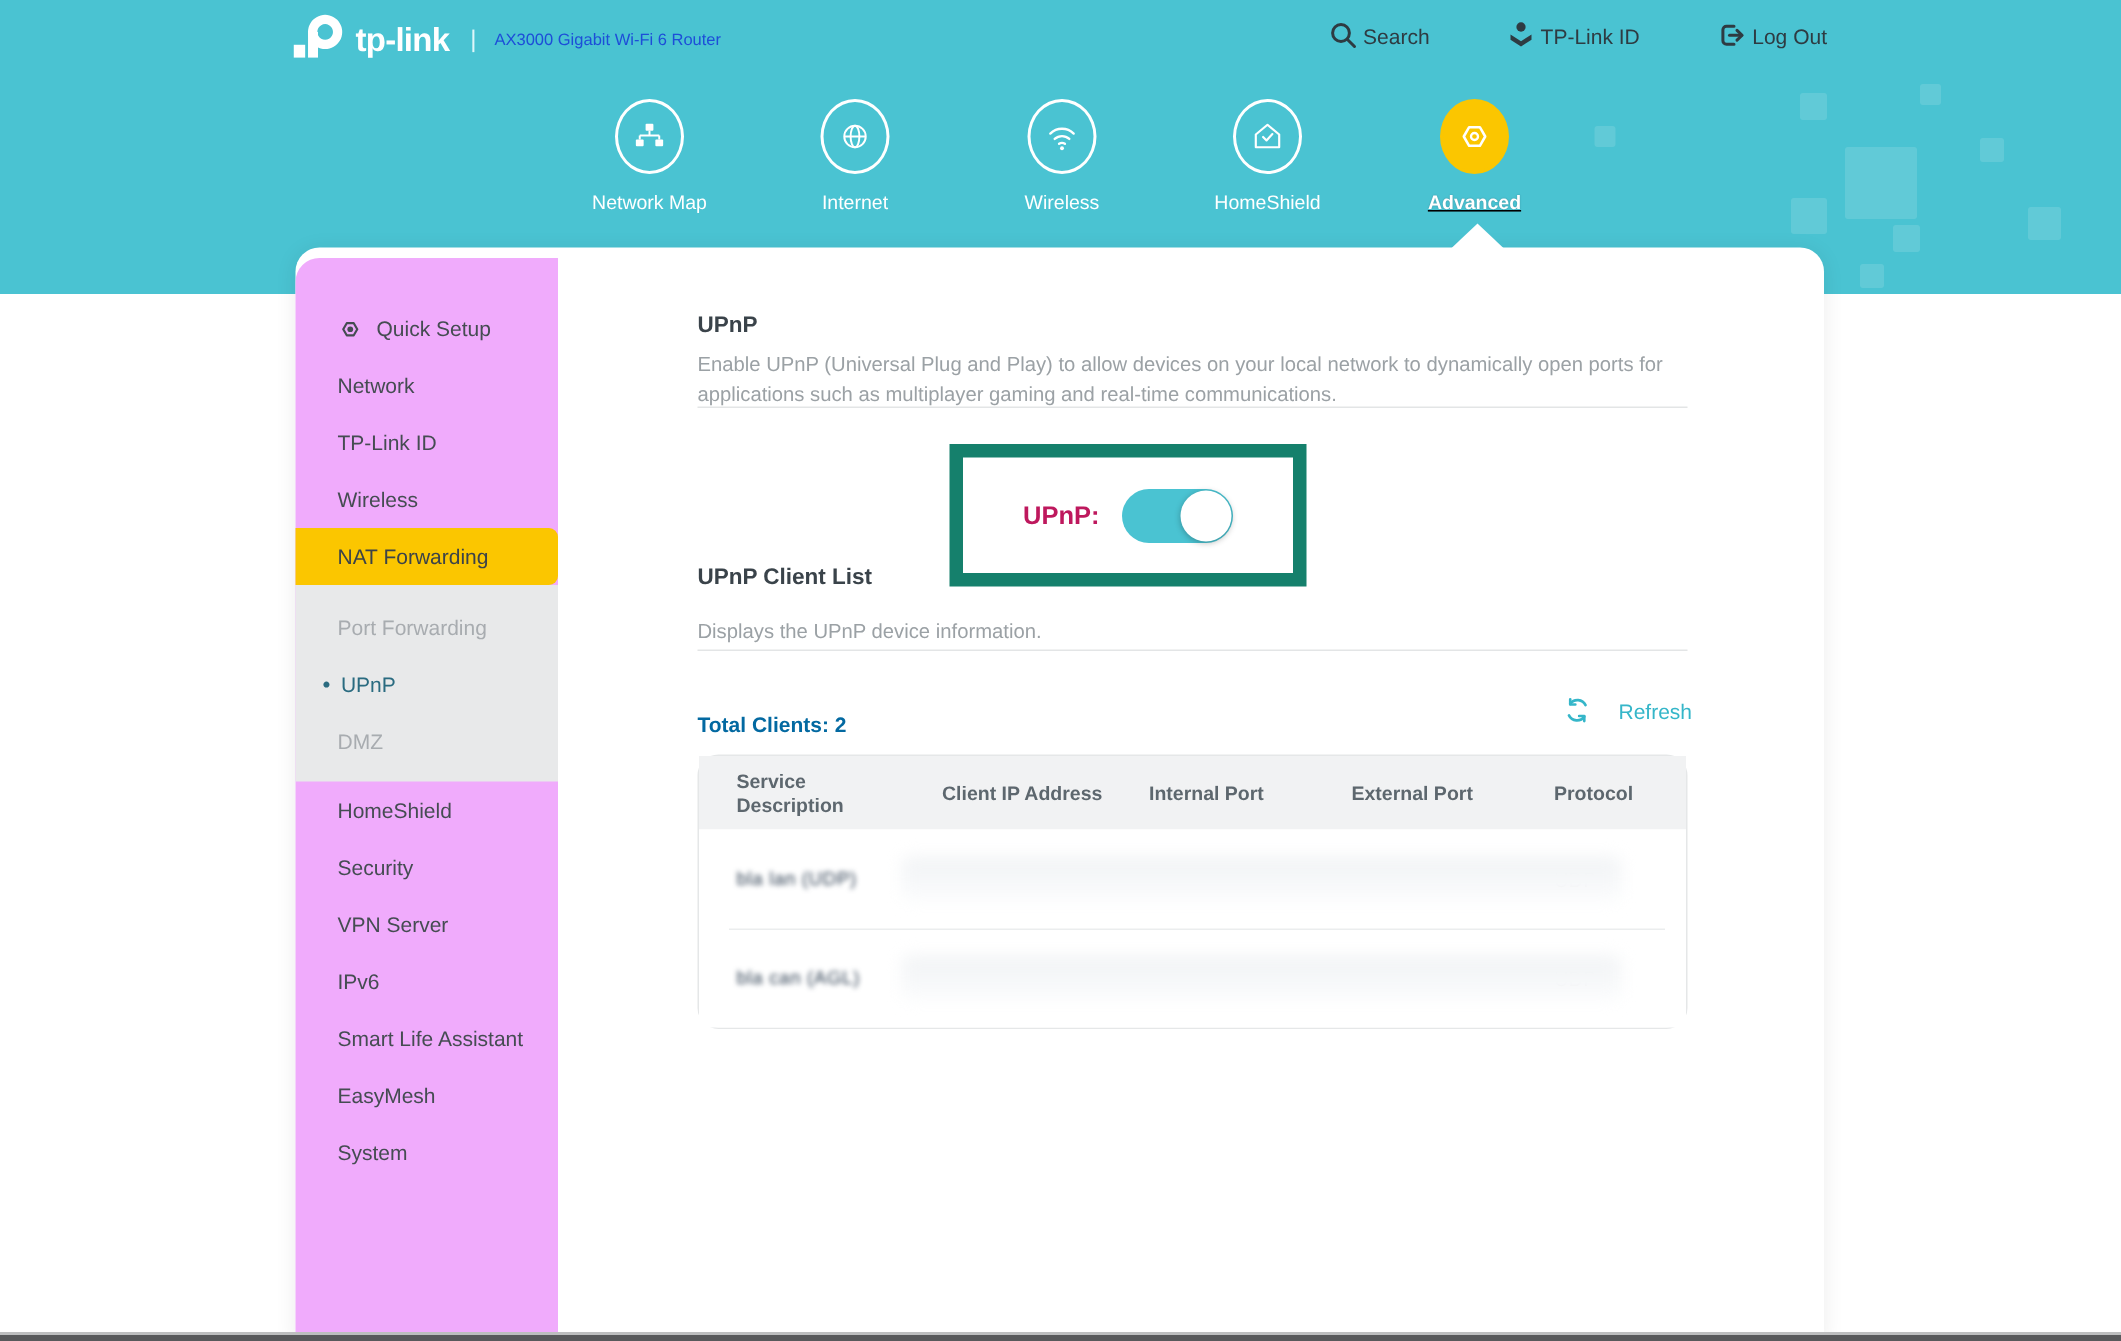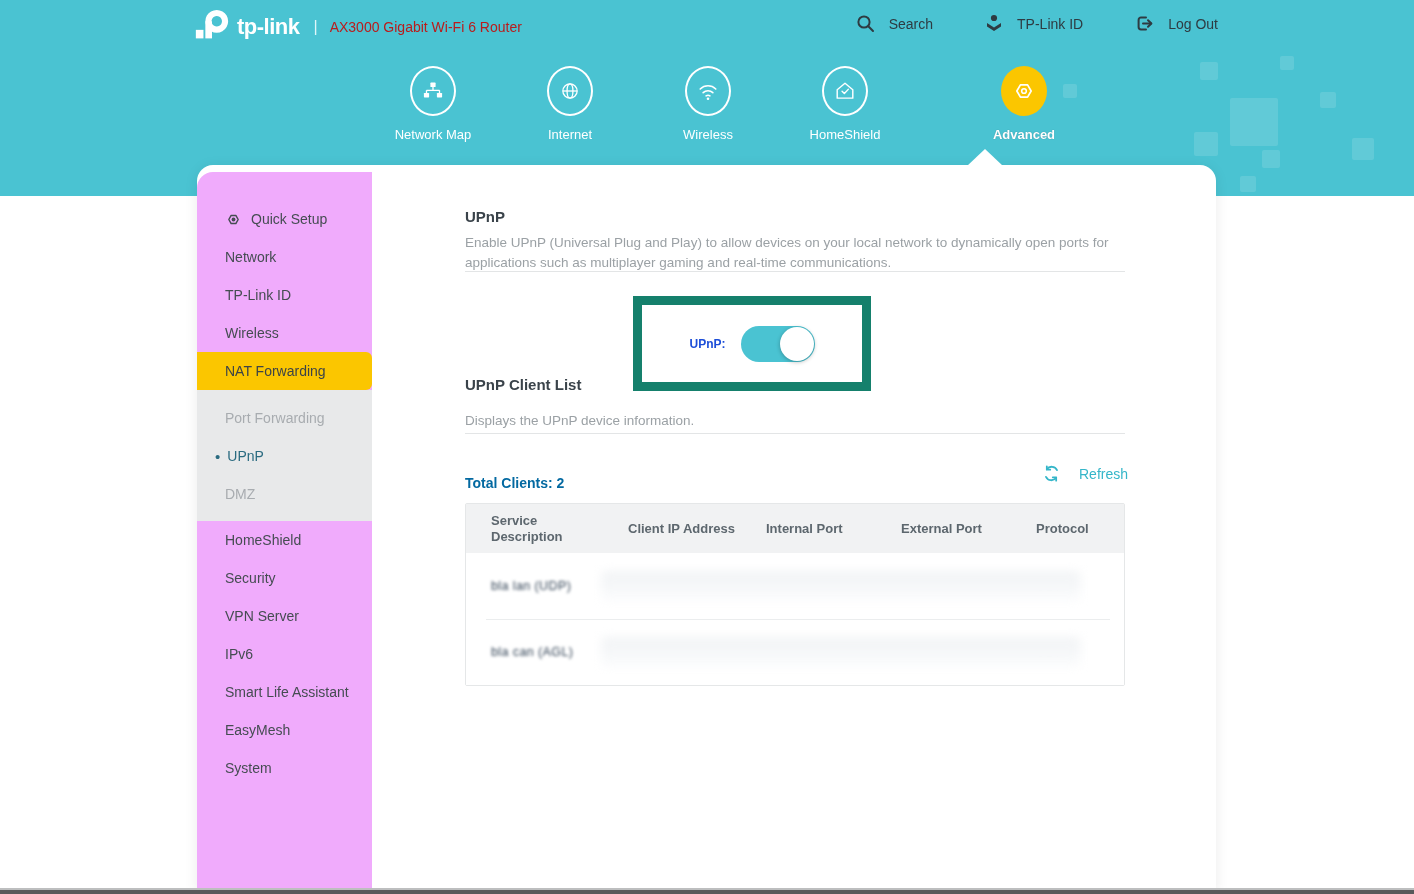--- a/index.html
+++ b/index.html
@@ -7,24 +7,24 @@
   body { font-family: "Liberation Sans", sans-serif; background:#ffffff; position:relative; overflow:hidden; }
 
   
   .header-band { position:absolute; left:0; top:0; width:1414px; height:196px; background:#4AC3D2; }
   .deco-sq { position:absolute; background:rgba(255,255,255,0.13); border-radius:2px; }
 
   .topbar { position:absolute; left:0; top:0; width:1414px; height:54px; display:flex; align-items:center; }
   .brand-wrap { position:absolute; left:193px; top:8px; display:flex; align-items:center; }
   .brand-text { color:#ffffff; font-size:22px; font-weight:bold; letter-spacing:-0.5px; margin-left:6px; }
   .brand-sep { color:#dff6f9; font-size:16px; margin:0 12px 0 14px; font-weight:normal; }
-  .product-title { color:#b91c1c; font-size:14px; }
+  .product-title { color:#1d4ed8; font-size:11px; }
 
   .top-actions { position:absolute; right:196px; top:14px; display:flex; align-items:center; gap:52px; }
-  .top-action { display:flex; align-items:center; gap:14px; cursor:pointer; }
+  .top-action { display:flex; align-items:center; gap:4px; cursor:pointer; }
   .top-action span { color:#2e3b42; font-size:14px; }
 
   
   .nav-item { position:absolute; top:66px; width:140px; text-align:center; cursor:pointer; }
   .nav-circle { width:46px; height:50px; border:2px solid #ffffff; border-radius:50%; margin:0 auto;
                 display:flex; align-items:center; justify-content:center; }
   .nav-circle.active { background:#FBC600; border-color:#FBC600; }
   .nav-label { margin-top:11px; color:#ffffff; font-size:13px; }
   .nav-label.active { font-weight:bold; text-shadow:0 0 1px rgba(40,60,70,.45); }
 
@@ -45,31 +45,31 @@
   .sub-item.selected { color:#2A6B80; padding-left:18px; }
   .sub-item.selected .bullet { font-size:15px; margin-right:7px; color:#2A6B80; }
 
   
   .sec-title { position:absolute; font-size:15px; font-weight:bold; color:#3a434a; }
   .sec-desc { position:absolute; font-size:13.5px; color:#9ba1a5; line-height:20px; width:660px; }
   .rule { position:absolute; height:1px; background:#e3e5e6; width:660px; left:465px; }
 
   .highlight-box { position:absolute; left:633px; top:296px; width:238px; height:95px; background:#ffffff;
                    border:9px solid #15806C; display:flex; align-items:center; justify-content:center; gap:15px; z-index:5; }
-  .toggle-label { font-size:12px; font-weight:bold; color:#1d4ed8; }
+  .toggle-label { font-size:17px; font-weight:bold; color:#be185d; }
   .toggle { position:relative; width:74px; height:36px; background:#4AC3D2; border-radius:18px; cursor:pointer; }
   .toggle .knob { position:absolute; right:1px; top:1px; width:34px; height:34px; background:#ffffff;
                   border-radius:50%; box-shadow:0 1px 4px rgba(0,0,0,0.28); }
 
   .total-clients { position:absolute; left:465px; top:475px; font-size:14px; color:#0369a1;font-weight:bold; }
   .refresh-wrap { position:absolute; left:1043px; top:465px; width:82px; display:flex; align-items:center; gap:19px; cursor:pointer; }
   .refresh-wrap span { color:#35B6C9; font-size:14px; }
 
   
-  .client-table { position:absolute; left:465px; top:503px; width:660px; border:1px solid #e5e7e8; border-radius:2px; }
+  .client-table { position:absolute; left:465px; top:503px; width:660px; border:1px solid #e5e7e8; border-radius:14px; }
   .t-header { display:grid; grid-template-columns:137px 138px 135px 135px 1fr; background:#f1f2f3; min-height:49px; }
   .t-header .th { padding:8px 6px 8px 25px; font-size:13px; font-weight:bold; color:#5d676e; line-height:16px;
                   display:flex; align-items:center; }
   .t-row { position:relative; display:grid; grid-template-columns:137px 138px 135px 135px 1fr; height:66px; background:#ffffff; }
   .t-row + .t-row .sep { position:absolute; left:20px; right:14px; top:0; height:1px; background:#ebedee; }
   .t-cell { display:flex; align-items:center; padding-left:25px; font-size:13.5px; color:#3f4a52; }
   .redacted-text { filter:blur(1.7px); color:#2e3f52; font-size:12.5px; letter-spacing:0.4px; }
   .smudge { position:absolute; left:135px; top:18px; width:480px; height:30px; border-radius:6px;
             background:linear-gradient(180deg,#f1f3f5,#fbfcfd); filter:blur(5px); }
 
@@ -176,21 +176,21 @@
 <div class="nav-item" style="left:775px;">
   <div class="nav-circle">
     <svg width="26" height="26" viewBox="0 0 40 40">
       <path d="M8,18 L20,8 L32,18 V31 H8 Z" fill="none" stroke="#ffffff" stroke-width="2.2" stroke-linejoin="round"></path>
       <path d="M15.5,20.5 l3.5,3.5 l6,-6.5" fill="none" stroke="#ffffff" stroke-width="2.2" stroke-linecap="round" stroke-linejoin="round"></path>
     </svg>
   </div>
   <div class="nav-label">HomeShield</div>
 </div>
 
-<div class="nav-item" style="left:954px;">
+<div class="nav-item" style="left:913px;text-decoration:underline;">
   <div class="nav-circle active">
     <svg width="26" height="26" viewBox="0 0 40 40">
       <path d="M31,20 L25.5,29.5 L14.5,29.5 L9,20 L14.5,10.5 L25.5,10.5 Z" fill="none" stroke="#ffffff" stroke-width="2.6" stroke-linejoin="round"></path>
       <circle cx="20" cy="20" r="3.6" fill="none" stroke="#ffffff" stroke-width="2.4"></circle>
     </svg>
   </div>
   <div class="nav-label active">Advanced</div>
 </div>
 
 <div class="card"></div>

